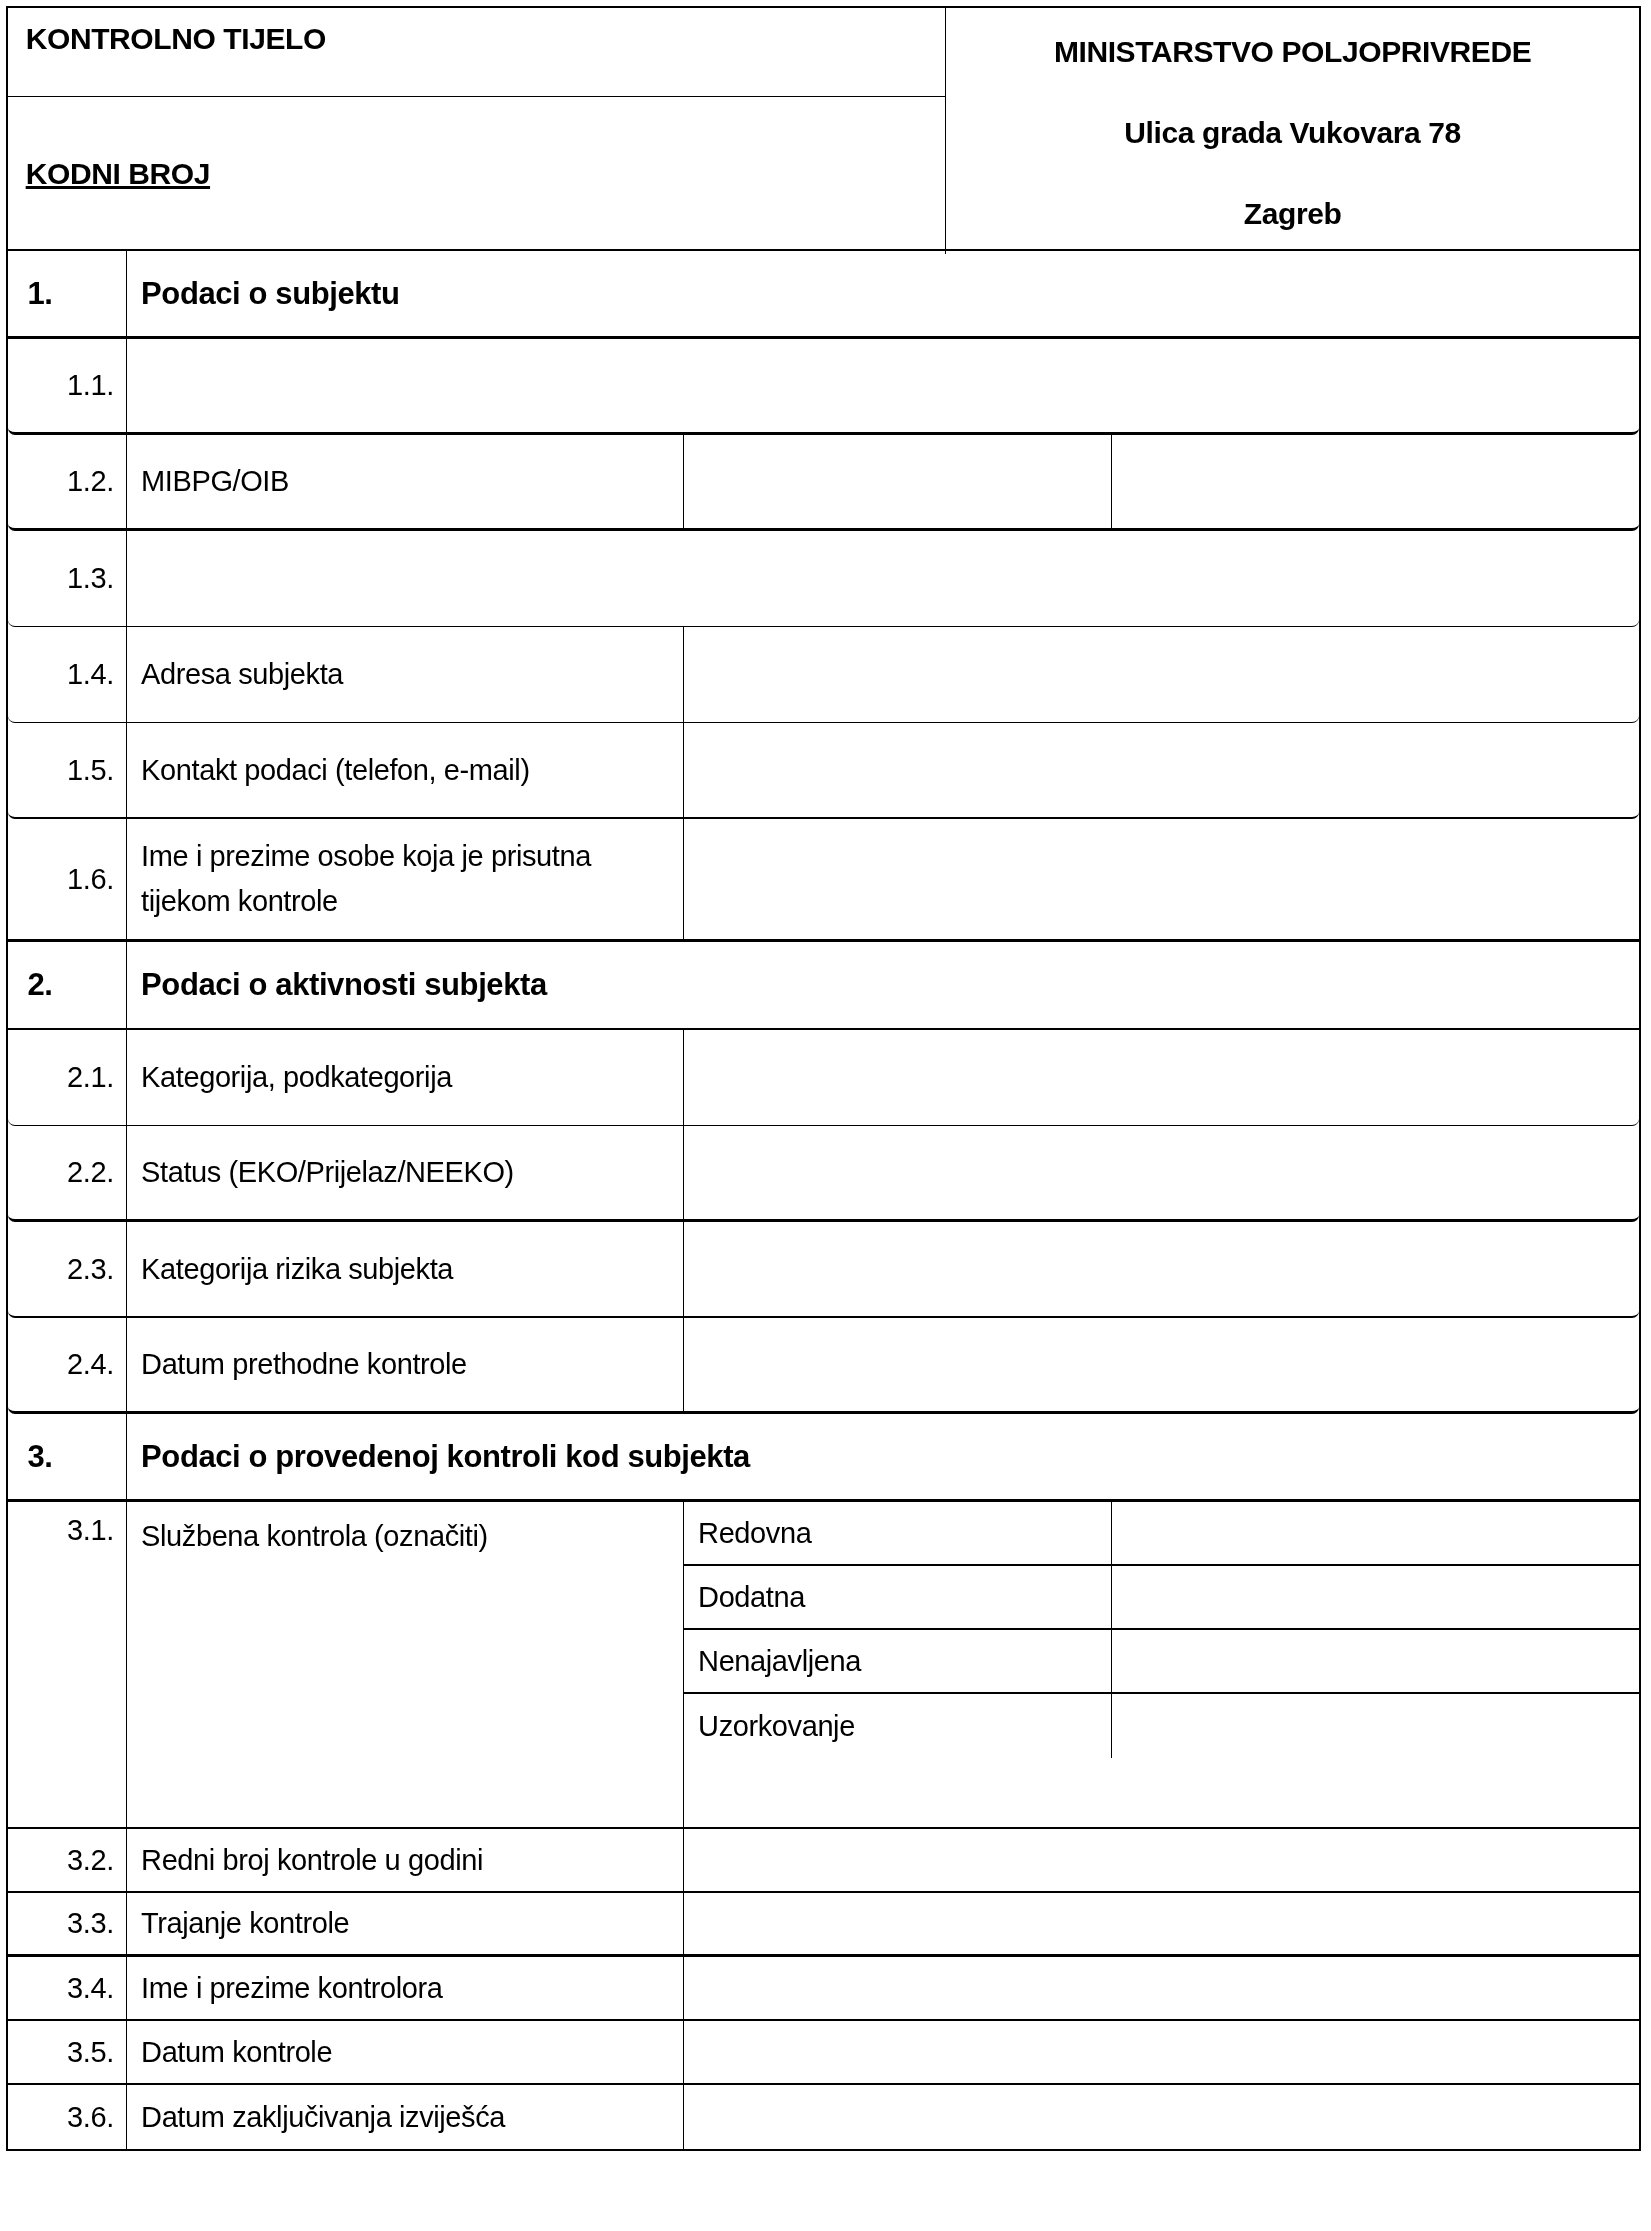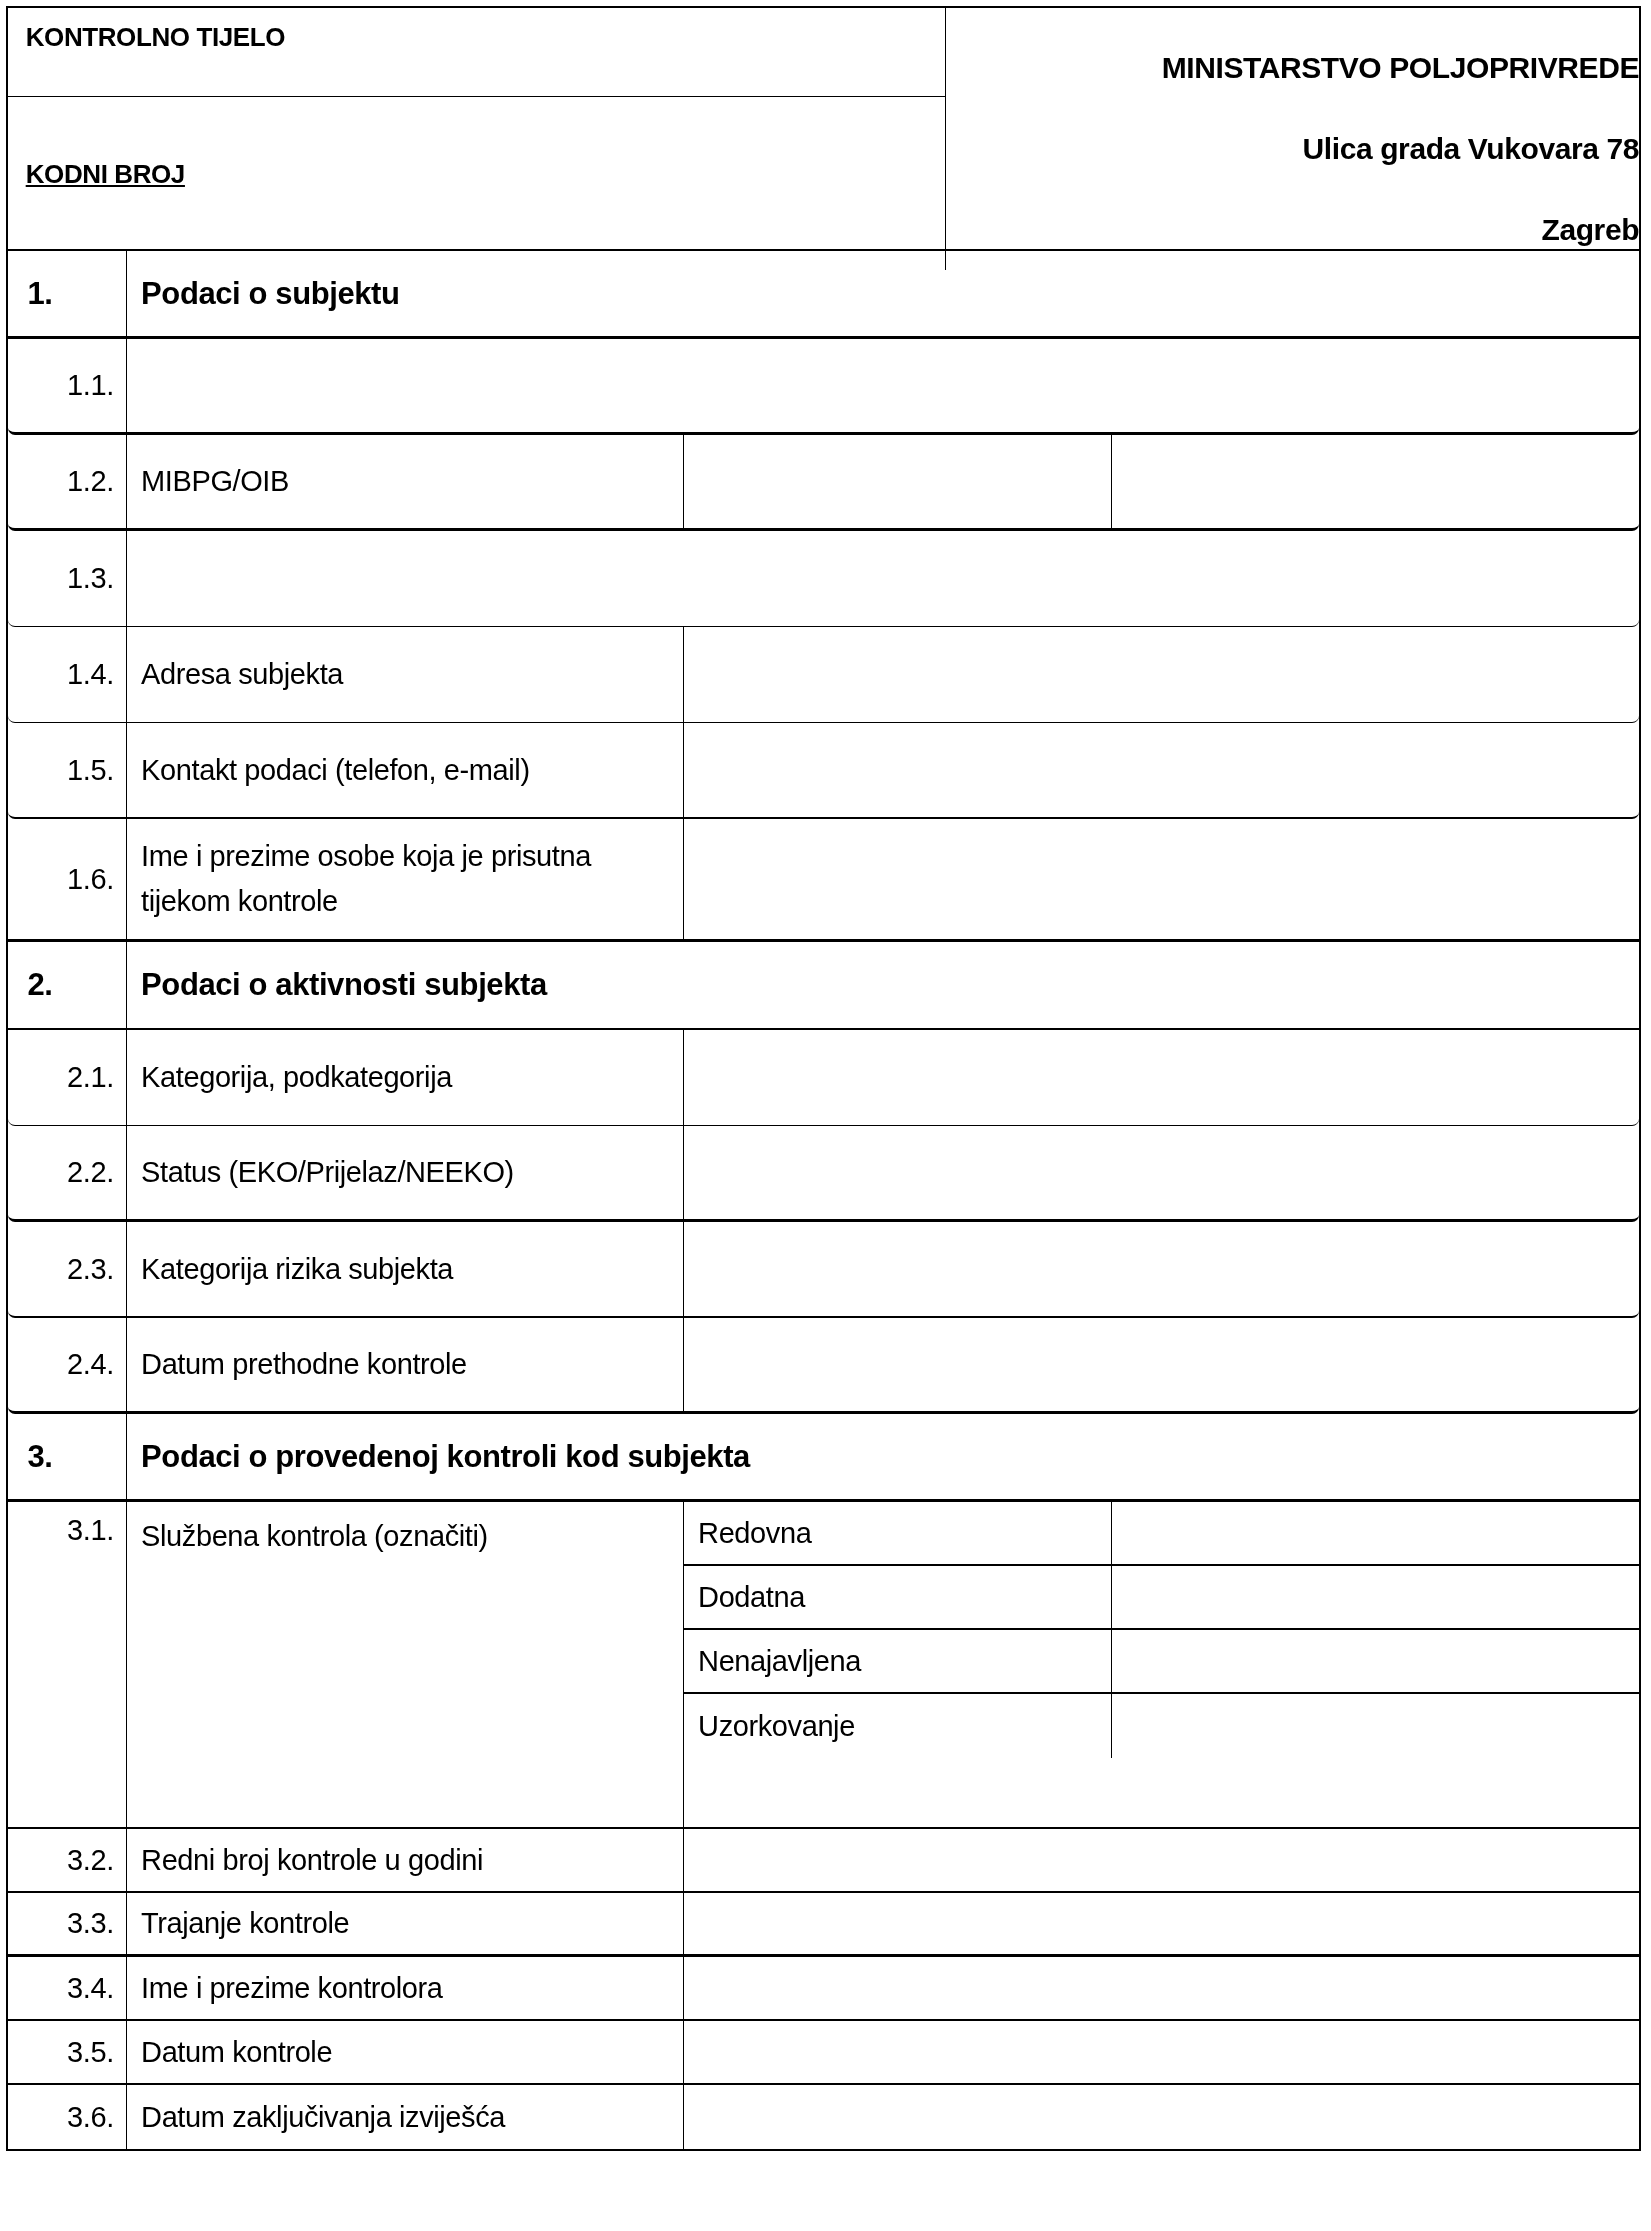--- a/index.html
+++ b/index.html
@@ -73,32 +73,32 @@
     font-weight: bold;
     font-size: 32px;
   }
   .head-left { display: flex; flex-direction: column; box-sizing: border-box; }
   .head-cell {
     box-sizing: border-box;
     display: flex;
     align-items: flex-start;
     padding: 14px 0 0 17.6px;
     font-weight: bold;
-    font-size: 26px;
+    font-size: 30px;
     letter-spacing: -0.4px;
   }
   .head-cell.kodni { align-items: center; padding-top: 0; text-decoration: underline; }
   .h101 { height: 89px; }
   .h176 { height: 154px; }
   .ministry {
     box-sizing: border-box;
     display: flex;
     flex-direction: column;
-    align-items: flex-end;
-    padding-top: 19px;
+    align-items: center;
+    padding-top: 3px;
     text-align: center;
   }
   .ministry div {
     font-weight: bold;
     font-size: 30px;
     line-height: 81px;
     letter-spacing: -0.4px;
   }
   .top-anchor { align-items: flex-start; padding-top: 12px; }
   .value-cell { }

